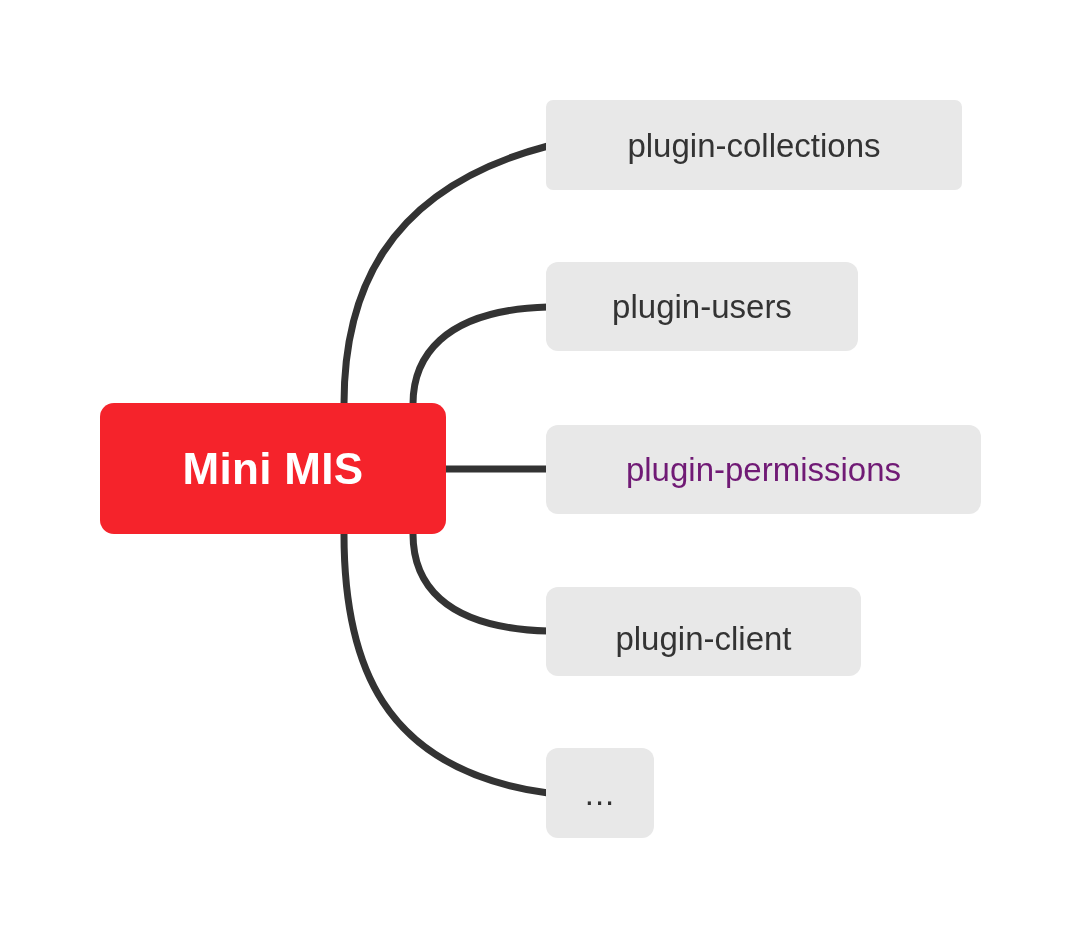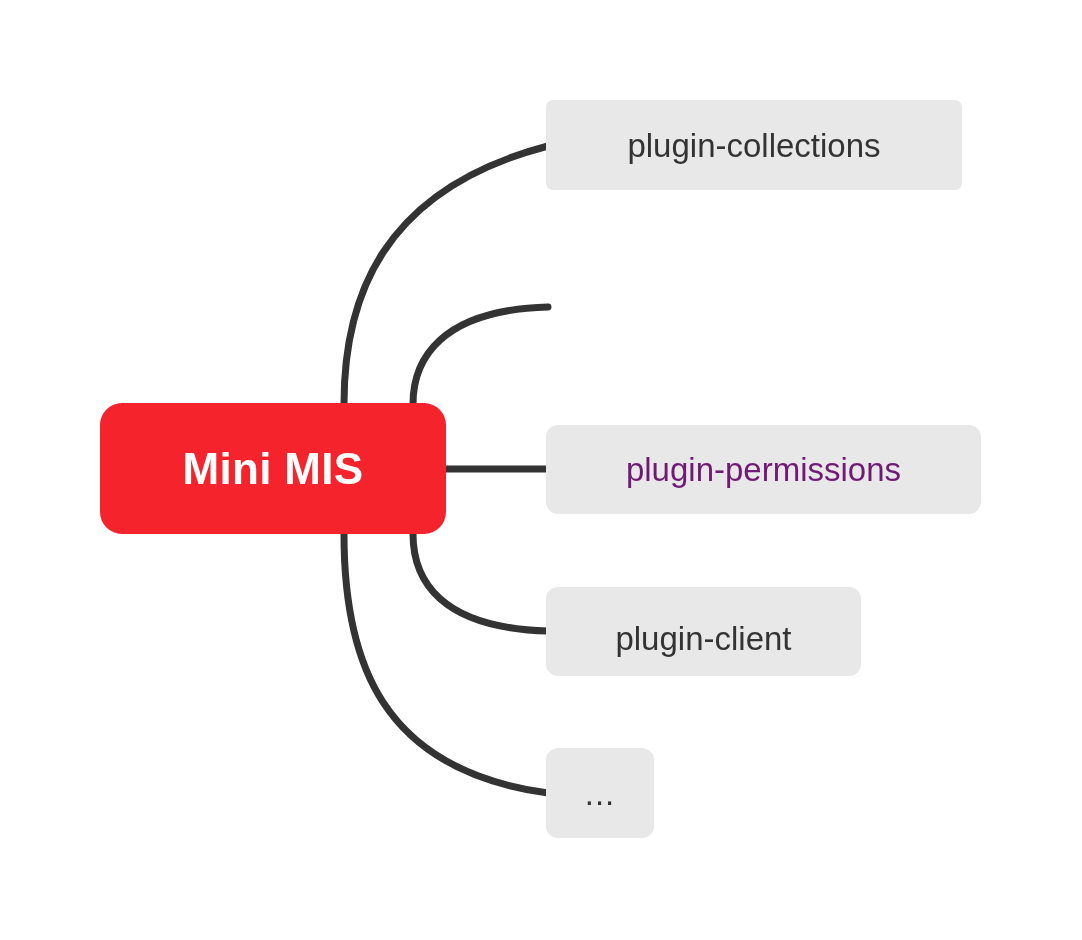--- a/index.html
+++ b/index.html
@@ -28,21 +28,21 @@
   }
   .node {
     position: absolute;
     box-sizing: border-box;
     display: flex;
     align-items: center;
     justify-content: center;
   }
   .node-root {
     background: #F5232B;
-    border-radius: 22px;
+    border-radius: 14px;
     z-index: 3;
   }
   .node-root .node-label {
     color: #ffffff;
     font-size: 44px;
     font-weight: bold;
     letter-spacing: 0.3px;
     line-height: 1;
     white-space: nowrap;
   }
@@ -79,20 +79,23 @@
   </svg>
 
   <div class="node node-root" id="root-node" style="left: 100px; top: 403px; width: 346px; height: 131px; background: rgb(245, 35, 43);">
     <span class="node-label" style="color: rgb(255, 255, 255);">Mini MIS</span>
   </div>
 
   <div class="node node-leaf" id="leaf-0" style="left: 546px; top: 100px; width: 416px; height: 90px; background: rgb(232, 232, 232); border-radius: 7px;">
     <span class="node-label" style="color: rgb(51, 51, 51);">plugin-collections</span>
   </div>
 
+  <div class="node node-leaf" id="leaf-1" style="left: 546px; top: 262px; width: 312px; height: 89px; background: rgb(232, 232, 232);">
+    <span class="node-label" style="color: rgb(51, 51, 51);">plugin-users</span>
+  </div>
 
   <div class="node node-leaf" id="leaf-2" style="left: 546px; top: 425px; width: 435px; height: 89px; background: rgb(232, 232, 232);">
     <span class="node-label" style="color: #701a75;">plugin-permissions</span>
   </div>
 
   <div class="node node-leaf" id="leaf-3" style="left: 546px; top: 587px; width: 315px; height: 89px; background: rgb(232, 232, 232);">
     <span class="node-label" style="color: rgb(51, 51, 51); margin-top: 13px;">plugin-client</span>
   </div>
 
   <div class="node node-leaf is-ellipsis" id="leaf-4" style="left: 546px; top: 748px; width: 108px; height: 90px; background: rgb(232, 232, 232);">

